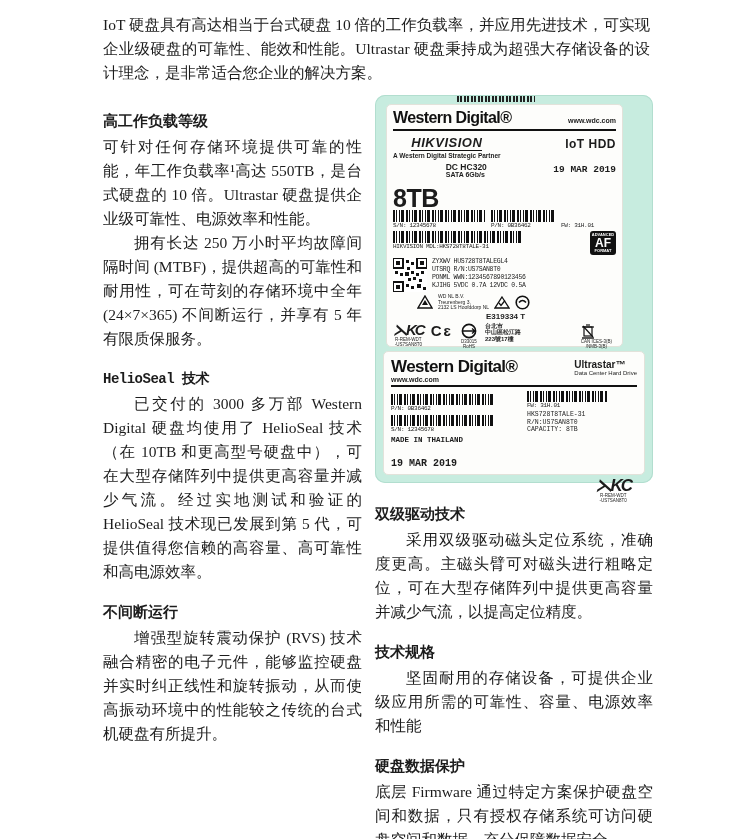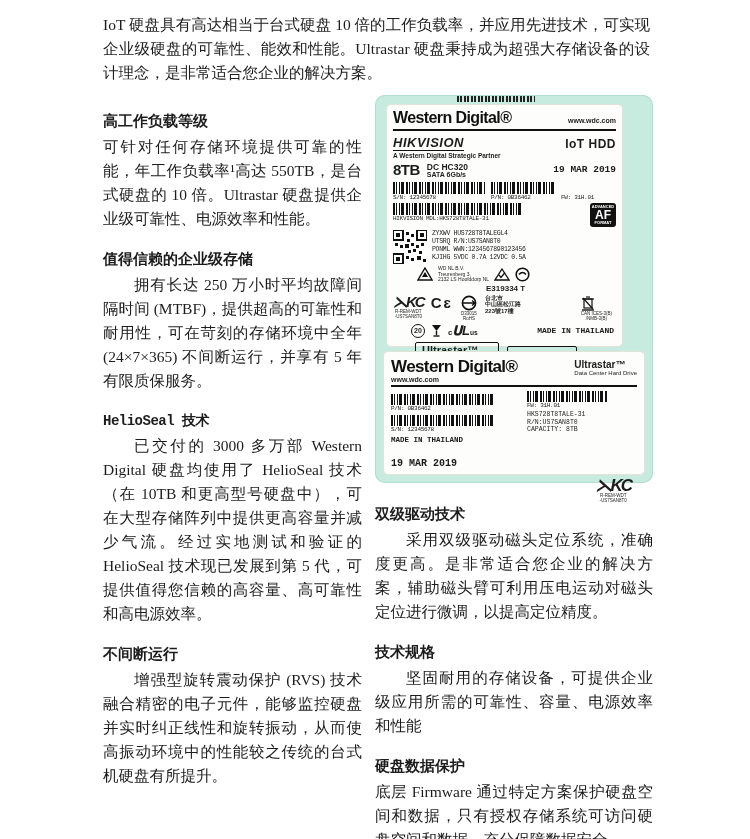--- a/index.html
+++ b/index.html
@@ -28,25 +28,25 @@
   .wlabel.lower { left:8px; top:256px; width:262px; height:124px; padding:5px 7px; }
 
   .wd-row { display:flex; justify-content:space-between; align-items:flex-end; }
   .wd-brand { font-family:"Liberation Sans","DejaVu Sans",sans-serif; font-weight:bold; font-size:16px; letter-spacing:-0.6px; color:#111; }
   .wd-url { font-family:"Liberation Sans",sans-serif; font-size:7px; font-weight:bold; padding-bottom:3px; }
   .wlabel hr { border:none; border-top:2px solid #111; margin:2px 0 2px 0; }
 
   .hik-row { display:flex; justify-content:space-between; align-items:flex-start; }
   .hik-logo { font-family:"Liberation Sans",sans-serif; font-weight:bold; font-style:italic; font-size:13px; letter-spacing:0.5px; border-bottom:1.5px solid #111; display:inline-block; }
   .hik-sub { font-family:"Liberation Sans",sans-serif; font-size:6.5px; font-weight:bold; margin-top:1px; }
-  .hik-left { }
+  .hik-left { text-align:center; }
   .iot { font-family:"Liberation Sans",sans-serif; font-weight:bold; font-size:12px; margin-top:4px; letter-spacing:0.5px;text-align:right; }
 
   .cap-row { display:flex; align-items:flex-start; margin-top:2px; }
-  .cap { font-family:"Liberation Sans",sans-serif; font-weight:bold; font-size:15px; letter-spacing:-0.5px; line-height:18px; }
+  .cap { font-family:"Liberation Sans",sans-serif; font-weight:bold; font-size:25px; letter-spacing:-0.5px; line-height:18px;margin-top:28px; }
   .model-block { font-family:"Liberation Sans",sans-serif; font-weight:bold; font-size:8.5px; line-height:8px; margin-left:7px; margin-top:2px; display:flex; flex-direction:column; }
   .sata { font-size:7px; font-weight:bold; }
   .date-top { font-family:"Liberation Mono","DejaVu Sans Mono",monospace; font-size:9.5px; font-weight:bold; margin-left:auto; margin-top:3px; }
 
   .barcode { background:repeating-linear-gradient(90deg,#111 0 2px,#fff 2px 3px,#111 3px 4px,#fff 4px 6px,#111 6px 7px,#fff 7px 8px,#111 8px 11px,#fff 11px 13px); }
   .bc-label { font-family:"Liberation Mono","DejaVu Sans Mono",monospace; font-size:6px; letter-spacing:-0.3px; white-space:nowrap; }
   .bc-row1 { display:flex; margin-top:3px; gap:6px; align-items:flex-end; }
   .bc-row1 .g1 .barcode { width:92px; height:12px; }
   .bc-row1 .g2 .barcode { width:64px; height:12px; }
   .fw-top { font-family:"Liberation Mono","DejaVu Sans Mono",monospace; font-size:6px; padding-bottom:0; }
@@ -109,21 +109,20 @@
 <body>
 
 <div class="intro">IoT 硬盘具有高达相当于台式硬盘 10 倍的工作负载率，并应用先进技术，可实现企业级硬盘的可靠性、能效和性能。Ultrastar 硬盘秉持成为超强大存储设备的设计理念，是非常适合您企业的解决方案。</div>
 
 <div class="cols">
 
   <div class="col-left">
     <div class="sec-h">高工作负载等级</div>
     <div class="sec-b">可针对任何存储环境提供可靠的性能，年工作负载率¹高达 550TB，是台式硬盘的 10 倍。Ultrastar 硬盘提供企业级可靠性、电源效率和性能。</div>
 
-    <div class="sec-h">值得信赖的企业级存储</div>
     <div class="sec-b indent">拥有长达 250 万小时平均故障间隔时间 (MTBF)，提供超高的可靠性和耐用性，可在苛刻的存储环境中全年 (24×7×365) 不间断运行，并享有 5 年有限质保服务。</div>
 
     <div class="sec-h mono">HelioSeal 技术</div>
     <div class="sec-b indent">已交付的 3000 多万部 Western Digital 硬盘均使用了 HelioSeal 技术（在 10TB 和更高型号硬盘中），可在大型存储阵列中提供更高容量并减少气流。经过实地测试和验证的 HelioSeal 技术现已发展到第 5 代，可提供值得您信赖的高容量、高可靠性和高电源效率。</div>
 
     <div class="sec-h">不间断运行</div>
     <div class="sec-b indent">增强型旋转震动保护 (RVS) 技术融合精密的电子元件，能够监控硬盘并实时纠正线性和旋转振动，从而使高振动环境中的性能较之传统的台式机硬盘有所提升。</div>
   </div>
 
   <div class="col-right">
@@ -303,21 +302,21 @@
               <div class="kc-glyph">⋋KC</div>
               <div class="tiny-code">R-REM-WDT
 -US7SAN8T0</div>
             </div>
           </div>
         </div>
       </div>
     </div>
 
     <div class="sec-h" style="margin-top:22px">双级驱动技术</div>
-    <div class="sec-b indent">采用双级驱动磁头定位系统，准确度更高。是非常适合您企业的解决方案，辅助磁头臂可利用压电运动对磁头定位进行微调，以提高定位精度。</div>
+    <div class="sec-b indent">采用双级驱动磁头定位系统，准确度更高。主磁头臂可对磁头进行粗略定位，可在大型存储阵列中提供更高容量并减少气流，以提高定位精度。</div>
 
     <div class="sec-h">技术规格</div>
     <div class="sec-b indent">坚固耐用的存储设备，可提供企业级应用所需的可靠性、容量、电源效率和性能</div>
 
     <div class="sec-h">硬盘数据保护</div>
     <div class="sec-b">底层 Firmware 通过特定方案保护硬盘空间和数据，只有授权存储系统可访问硬盘空间和数据，充分保障数据安全。</div>
   </div>
 </div>
 
 </body></html>

